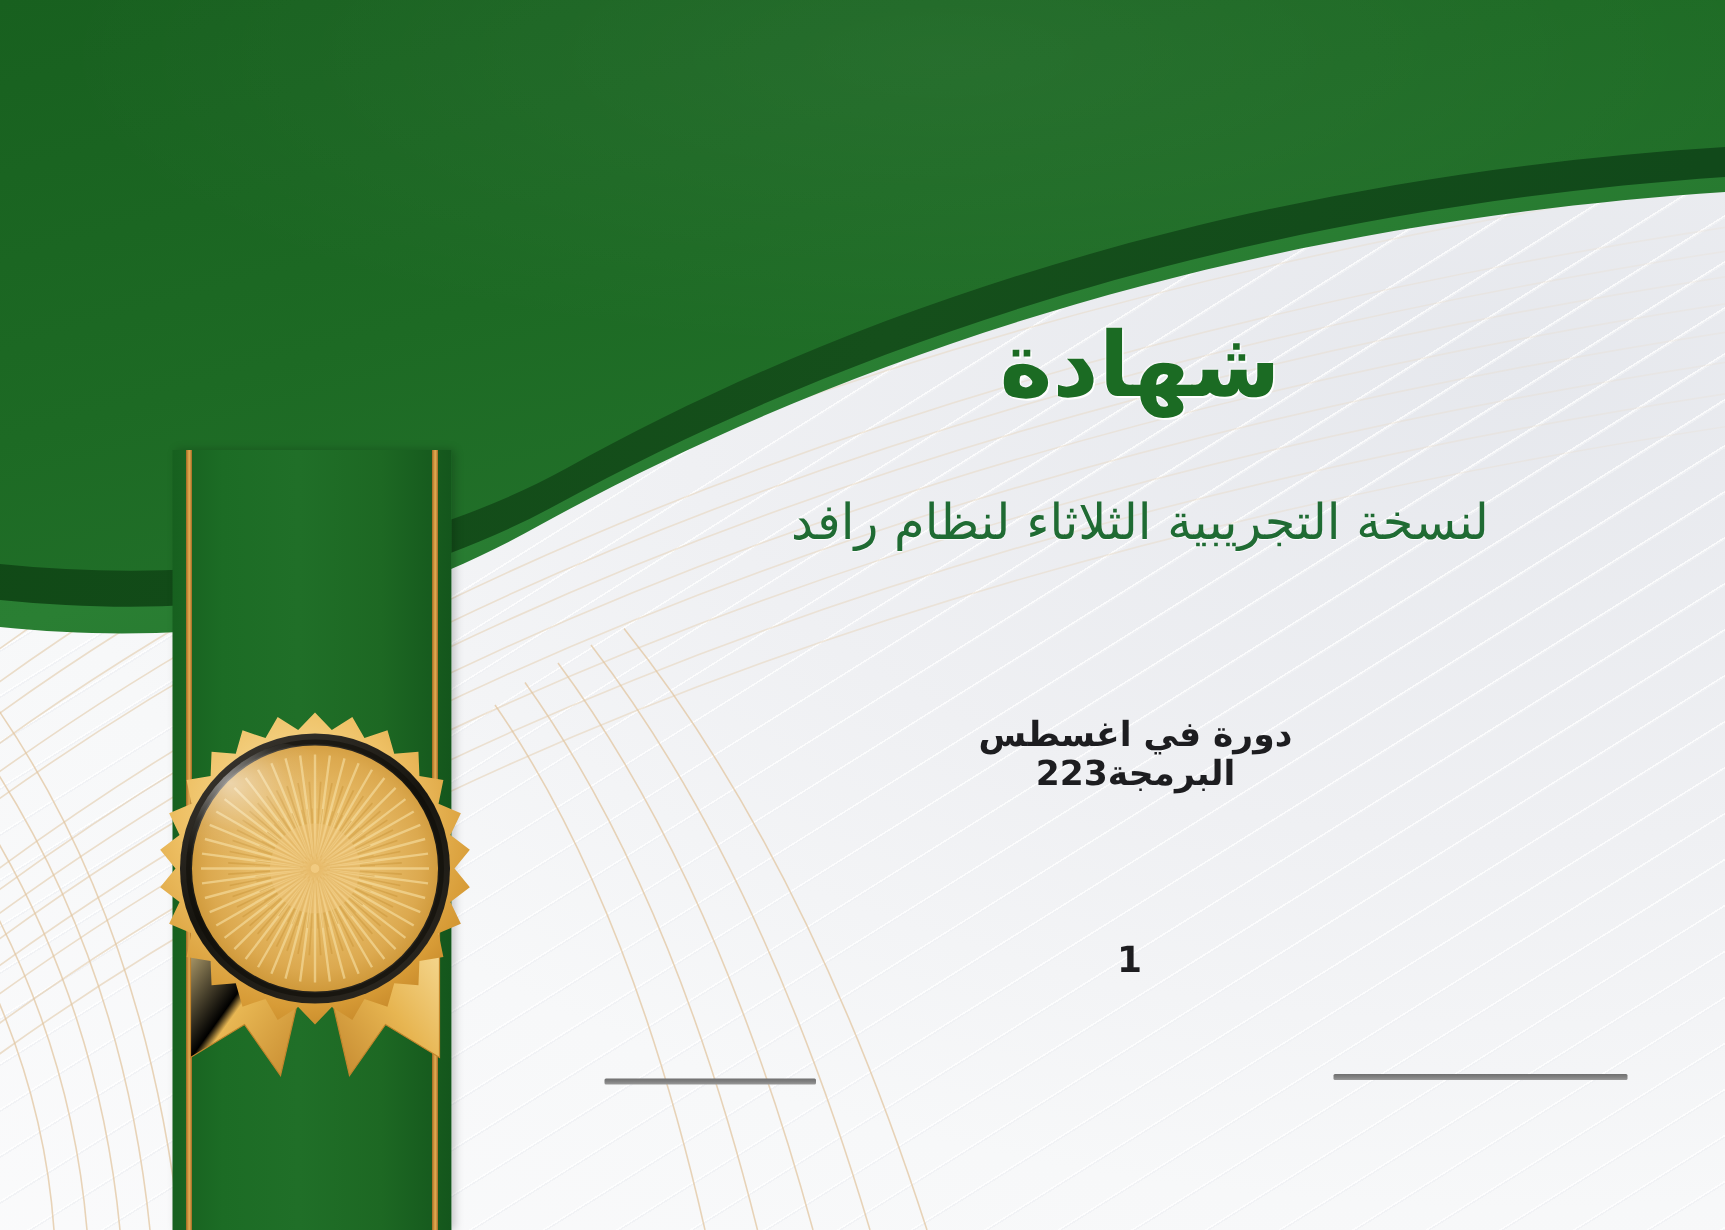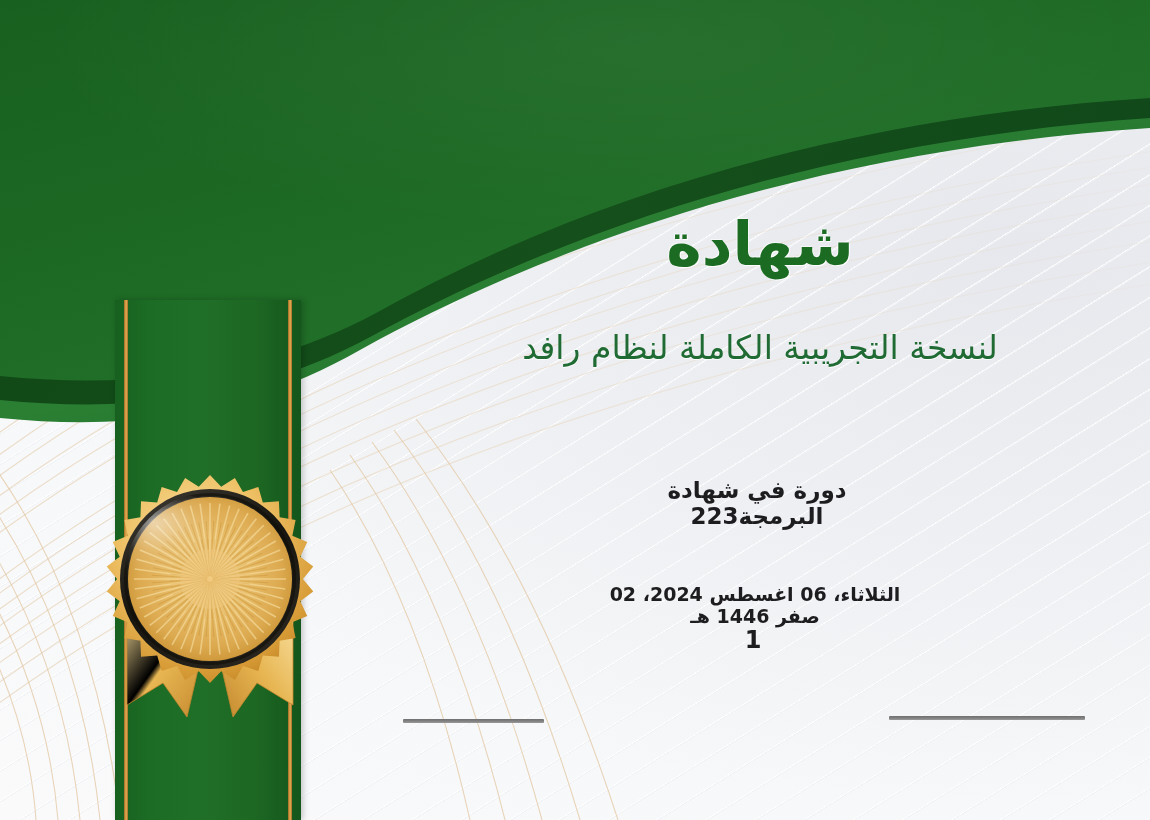--- a/index.html
+++ b/index.html
@@ -499,25 +499,24 @@
     </g>
 
     <circle cx="135" cy="124" r="30" fill="#efc87d" opacity="0.5" clip-path="url(#discClip)"></circle>
     <circle cx="135" cy="124" r="12" fill="#f3d characterize" opacity="0"></circle>
 
     <ellipse cx="104" cy="92" rx="64" ry="52" fill="url(#gGloss)" clip-path="url(#discClip)"></ellipse>
   </svg>
 
   <div class="title">شهادة</div>
 
-  <div class="subtitle">لنسخة التجريبية الكاملة لنظام رافد</div>
-
-
-  <div class="course">دورة في شهادة البرمجة223</div>
-
-  <div class="date">الثلاثاء، 06 اغسطس 2024، 02 صفر 1446 هـ</div>
+  <div class="subtitle">لنسخة التجريبية الثلاثاء لنظام رافد</div>
+
+
+  <div class="course">دورة في اغسطس البرمجة223</div>
+
 
   <div class="seq">1</div>
 
   <div class="sig-line left"></div>
   <div class="sig-line right"></div>
 
 </div>
 
 </body></html>

